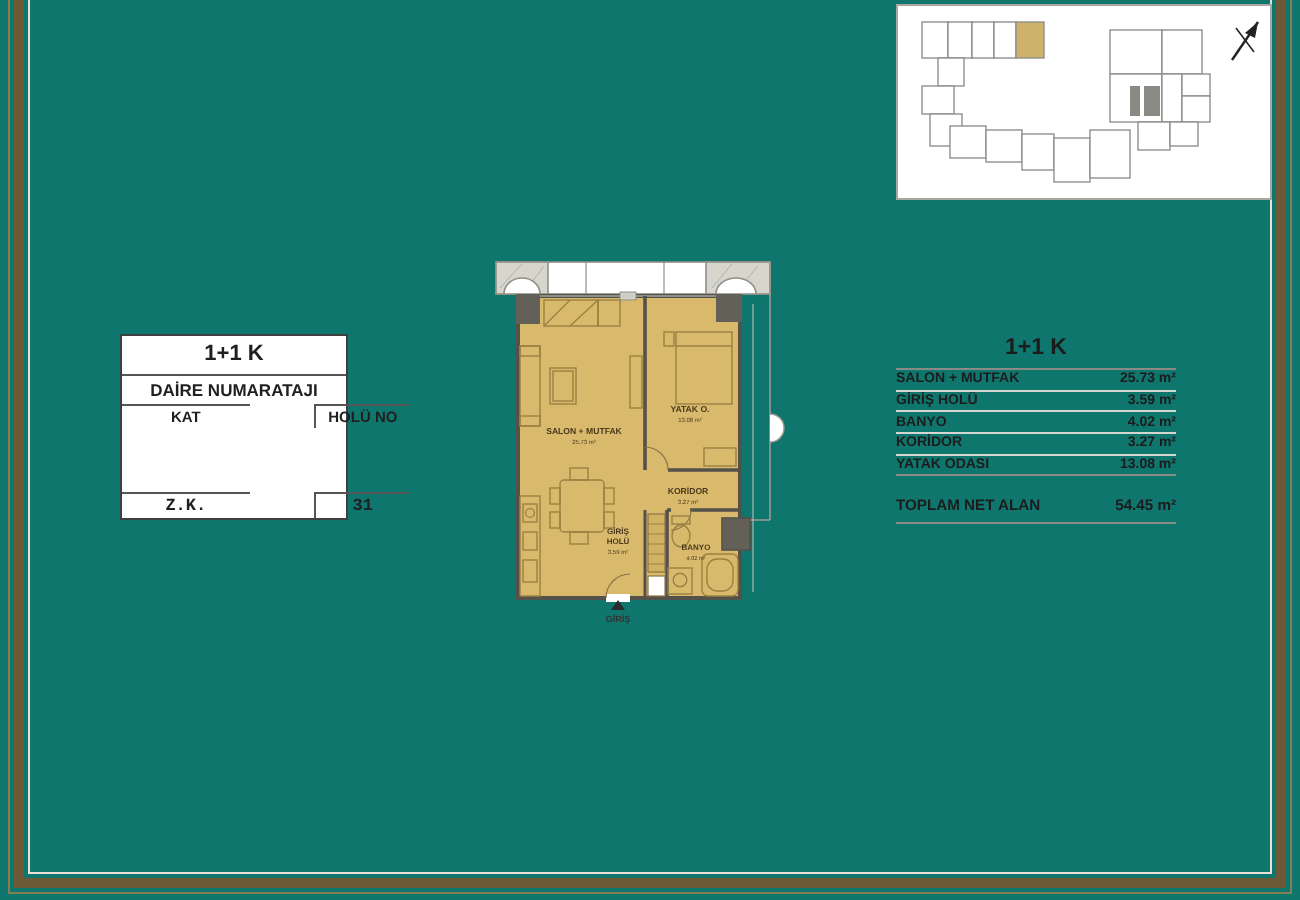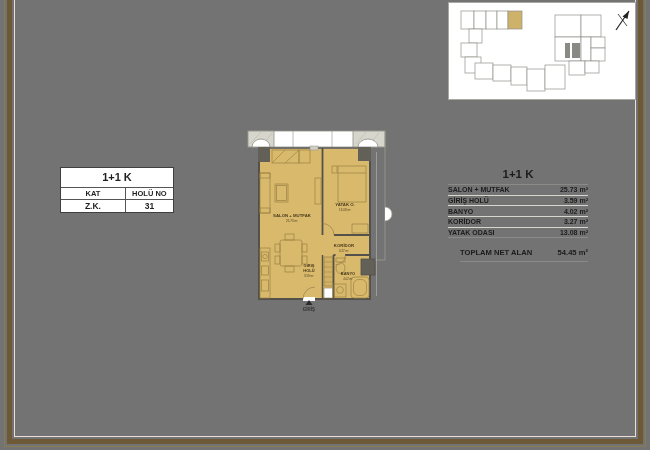--- a/index.html
+++ b/index.html
@@ -1,48 +1,48 @@
 <!DOCTYPE html>
 <html><head>
 <meta charset="utf-8">
 <style>
   html,body{margin:0;padding:0;background:#fff;}
-  #stage{position:relative;width:650px;height:450px;background:#737373;overflow:hidden;
+  #stage{position:relative;width:650px;height:450px;background:#0f766e;overflow:hidden;
          font-family:"Liberation Sans",sans-serif;}
   
   .f1{position:absolute;left:4px;right:4px;top:-10px;bottom:3px;border:1px solid #877c52;}
   .f2{position:absolute;left:7px;right:7px;top:-10px;bottom:6px;border:5px solid #6d5935;}
   .f3{position:absolute;left:14px;right:14px;top:-10px;bottom:13px;border:1px solid #ecdfd7;}
 
   
   .keyplan{position:absolute;left:448px;top:2px;width:186px;height:96px;background:#fff;
            border:1px solid #a8a8a0;}
   .keyplan svg{display:block;width:100%;height:100%;}
 
   
   .utable{position:absolute;left:60px;top:167px;width:112px;border:1.2px solid #3f3f3f;
           background:#fff;color:#1f1f1f;}
   .ut-title{height:19px;line-height:19px;text-align:center;font-size:11px;font-weight:bold;}
   .ut-sub{height:14px;line-height:14px;text-align:center;font-size:8.5px;font-weight:bold;
           border-top:1px solid #555;}
-  .ut-grid{display:grid;grid-template-columns:57% 43%;}
+  .ut-grid{display:grid;grid-template-columns:57% 43%;gap:32px;}
   .ut-cell{border-top:1px solid #555;text-align:center;font-weight:bold;}
   .ut-cell.h{font-size:7.5px;height:11px;line-height:11px;}
-  .ut-cell.v{font-size:8.5px;height:12px;line-height:12px;}
+  .ut-cell.v{font-size:8.5px;height:12px;line-height:12px;font-family:Liberation Mono, monospace;}
   .ut-cell.r{border-left:1px solid #555;}
 
   
   .atable{position:absolute;left:448px;top:168px;width:140px;color:#1c1c1c;}
   .atitle{text-align:center;font-size:11.5px;font-weight:bold;padding-bottom:4px;
           border-bottom:1px solid #8a8a86;}
   .arow{display:flex;justify-content:space-between;align-items:center;height:9.7px;
         font-size:7px;font-weight:bold;border-bottom:1px solid #d6d6d0;}
   .arow:nth-of-type(6){border-bottom:1px solid #8a8a86;}
   .atotal{display:flex;justify-content:space-between;align-items:flex-end;
-          font-size:7.6px;font-weight:bold;margin-left:12px;}
+          font-size:7.6px;font-weight:bold;}
   .atotal.net{height:19px;padding-bottom:4px;border-bottom:1px solid #8a8a86;}
   .atotal.brut{height:21px;padding-bottom:2px;}
 
   
   .plan{position:absolute;left:235px;top:100px;width:175px;height:220px;z-index:2;}
 
   
   .wm{position:absolute;left:150px;top:204px;width:360px;text-align:center;z-index:5;
       font-size:40px;font-weight:bold;letter-spacing:1px;color:rgba(213,207,196,0.6);
       pointer-events:none;}
@@ -86,20 +86,21 @@
       <g>
         <line x1="167" y1="27" x2="180" y2="8" stroke="#222" stroke-width="1.2"></line>
         <polygon points="180,8 173.5,13.5 178.5,16" fill="#222"></polygon>
         <line x1="169" y1="11" x2="178" y2="23" stroke="#222" stroke-width="0.8"></line>
       </g>
     </svg>
   </div>
 
   <div class="utable">
     <div class="ut-title">1+1 K</div>
+    <div class="ut-sub">DAİRE NUMARATAJI</div>
     <div class="ut-grid">
       <div class="ut-cell h">KAT</div>
       <div class="ut-cell h r">HOLÜ NO</div>
       <div class="ut-cell v">Z.K.</div>
       <div class="ut-cell v r">31</div>
     </div>
   </div>
 
   <div class="atable">
     <div class="atitle">1+1 K</div>

